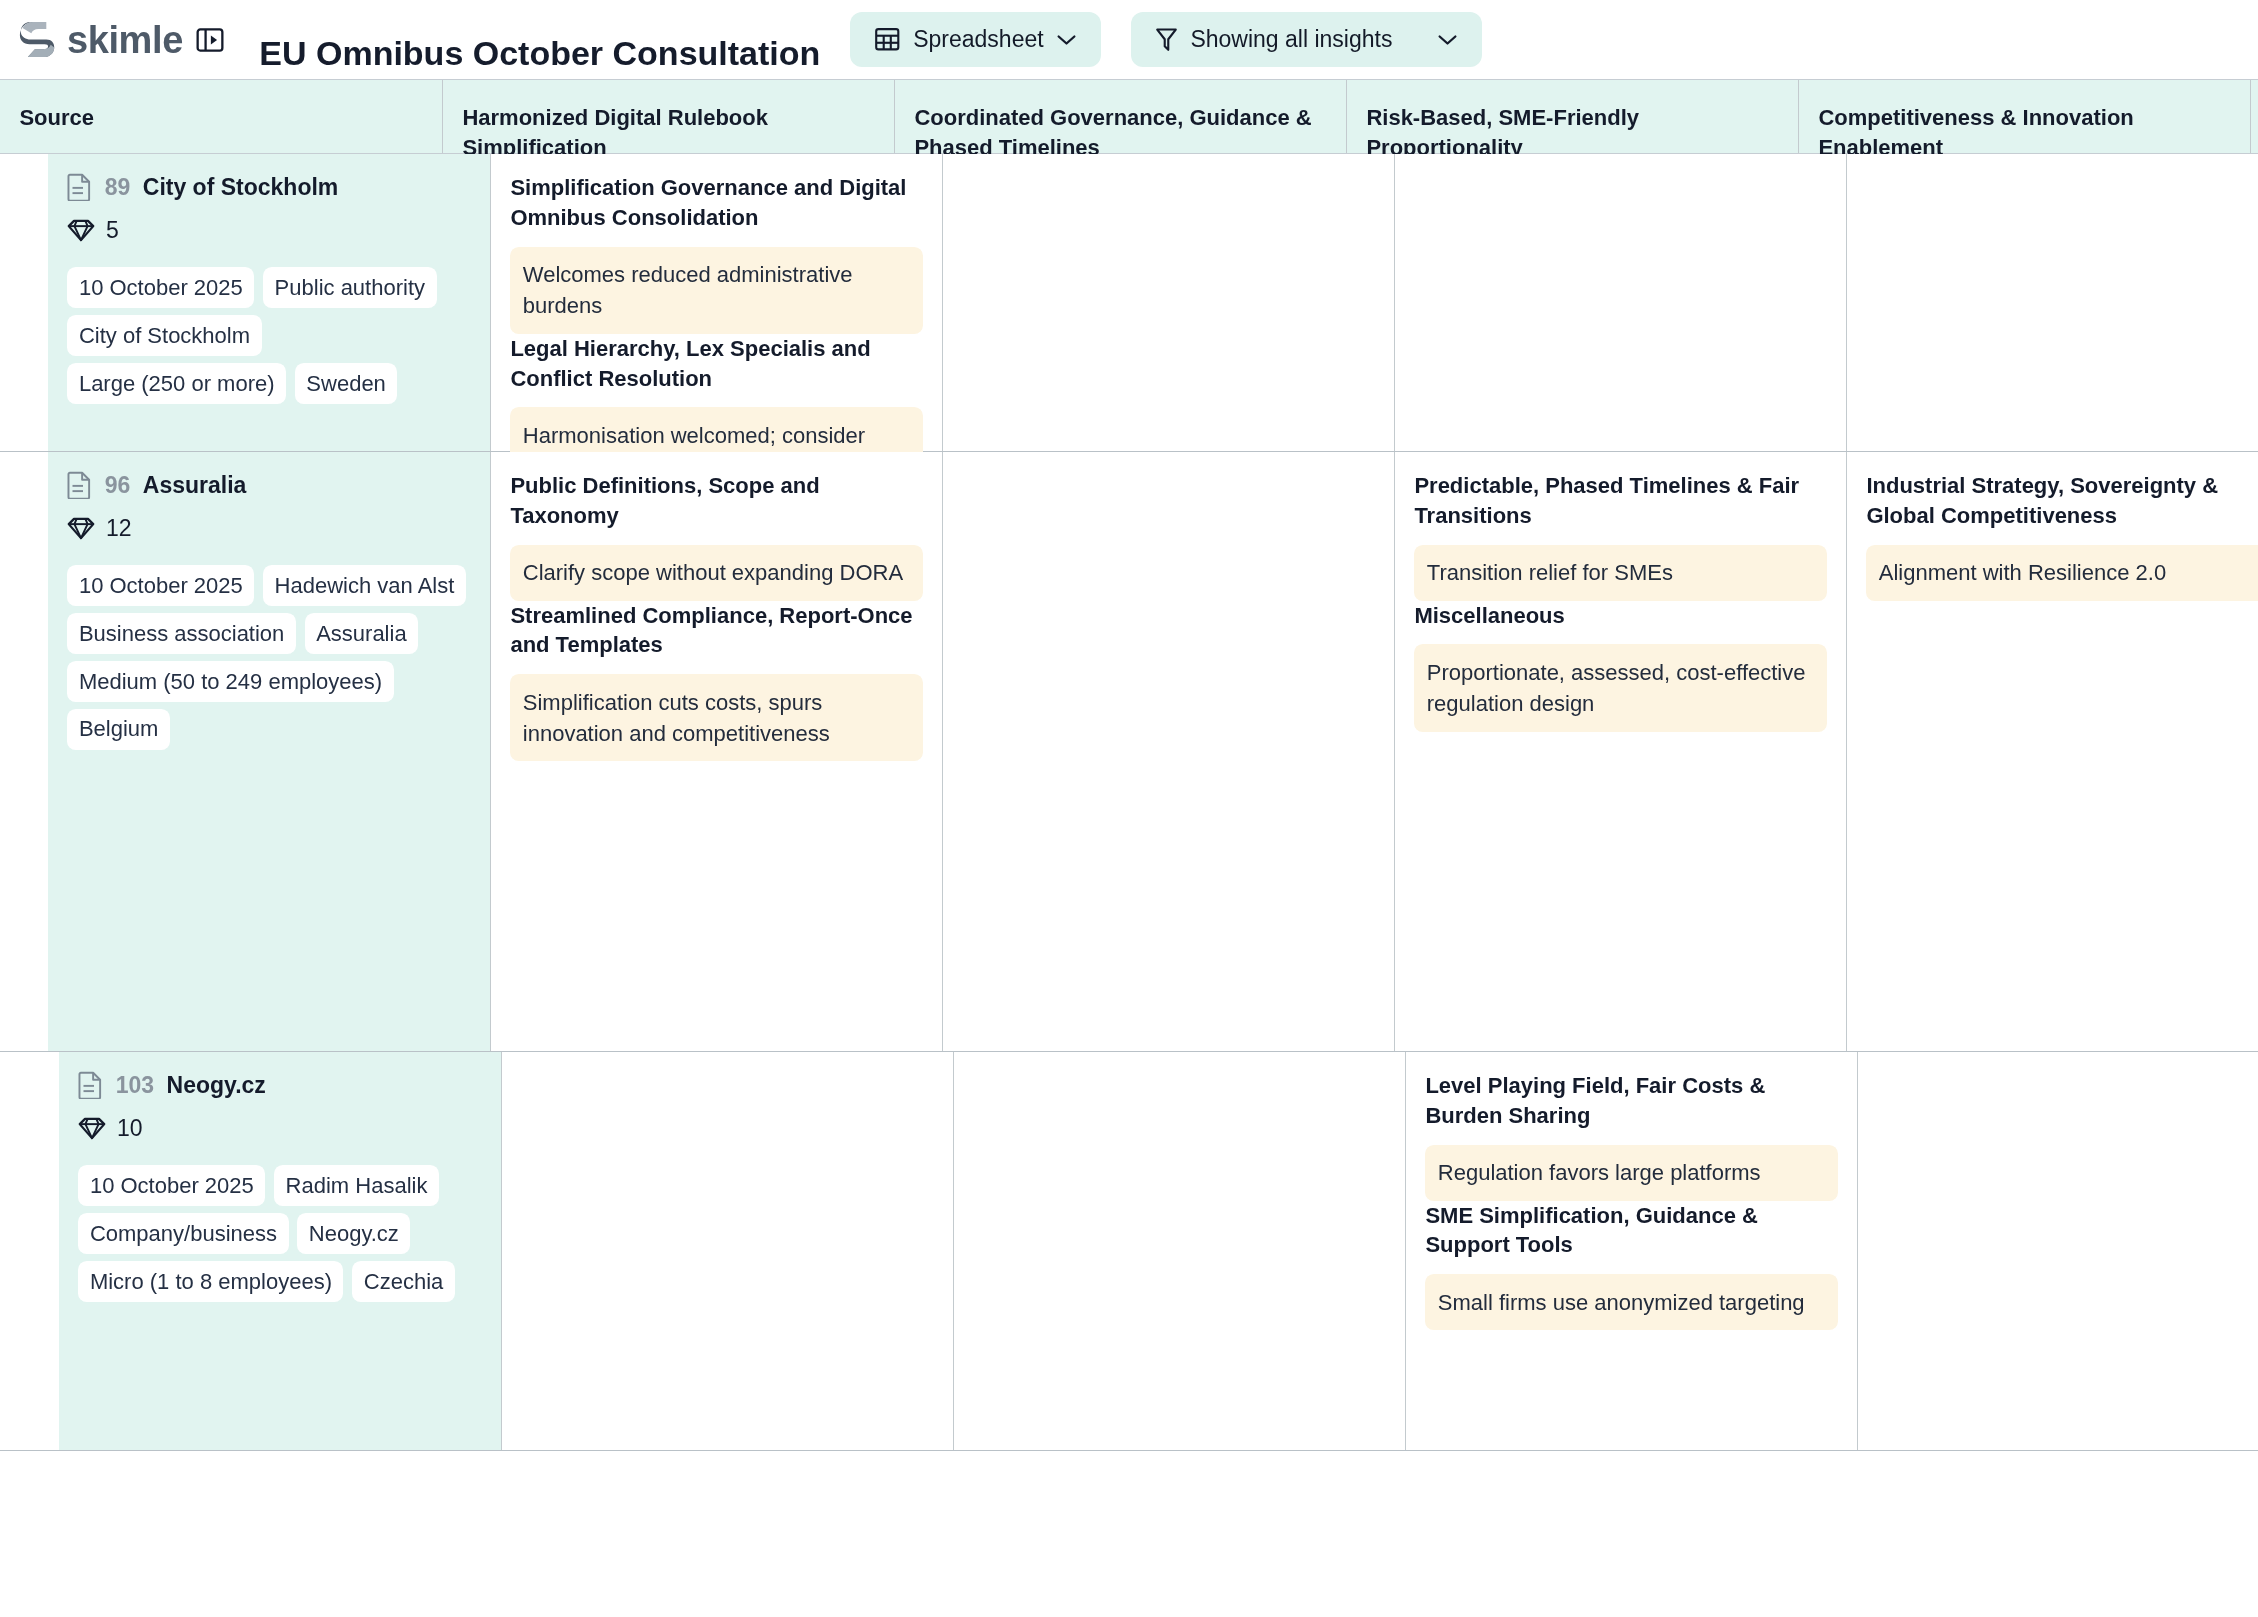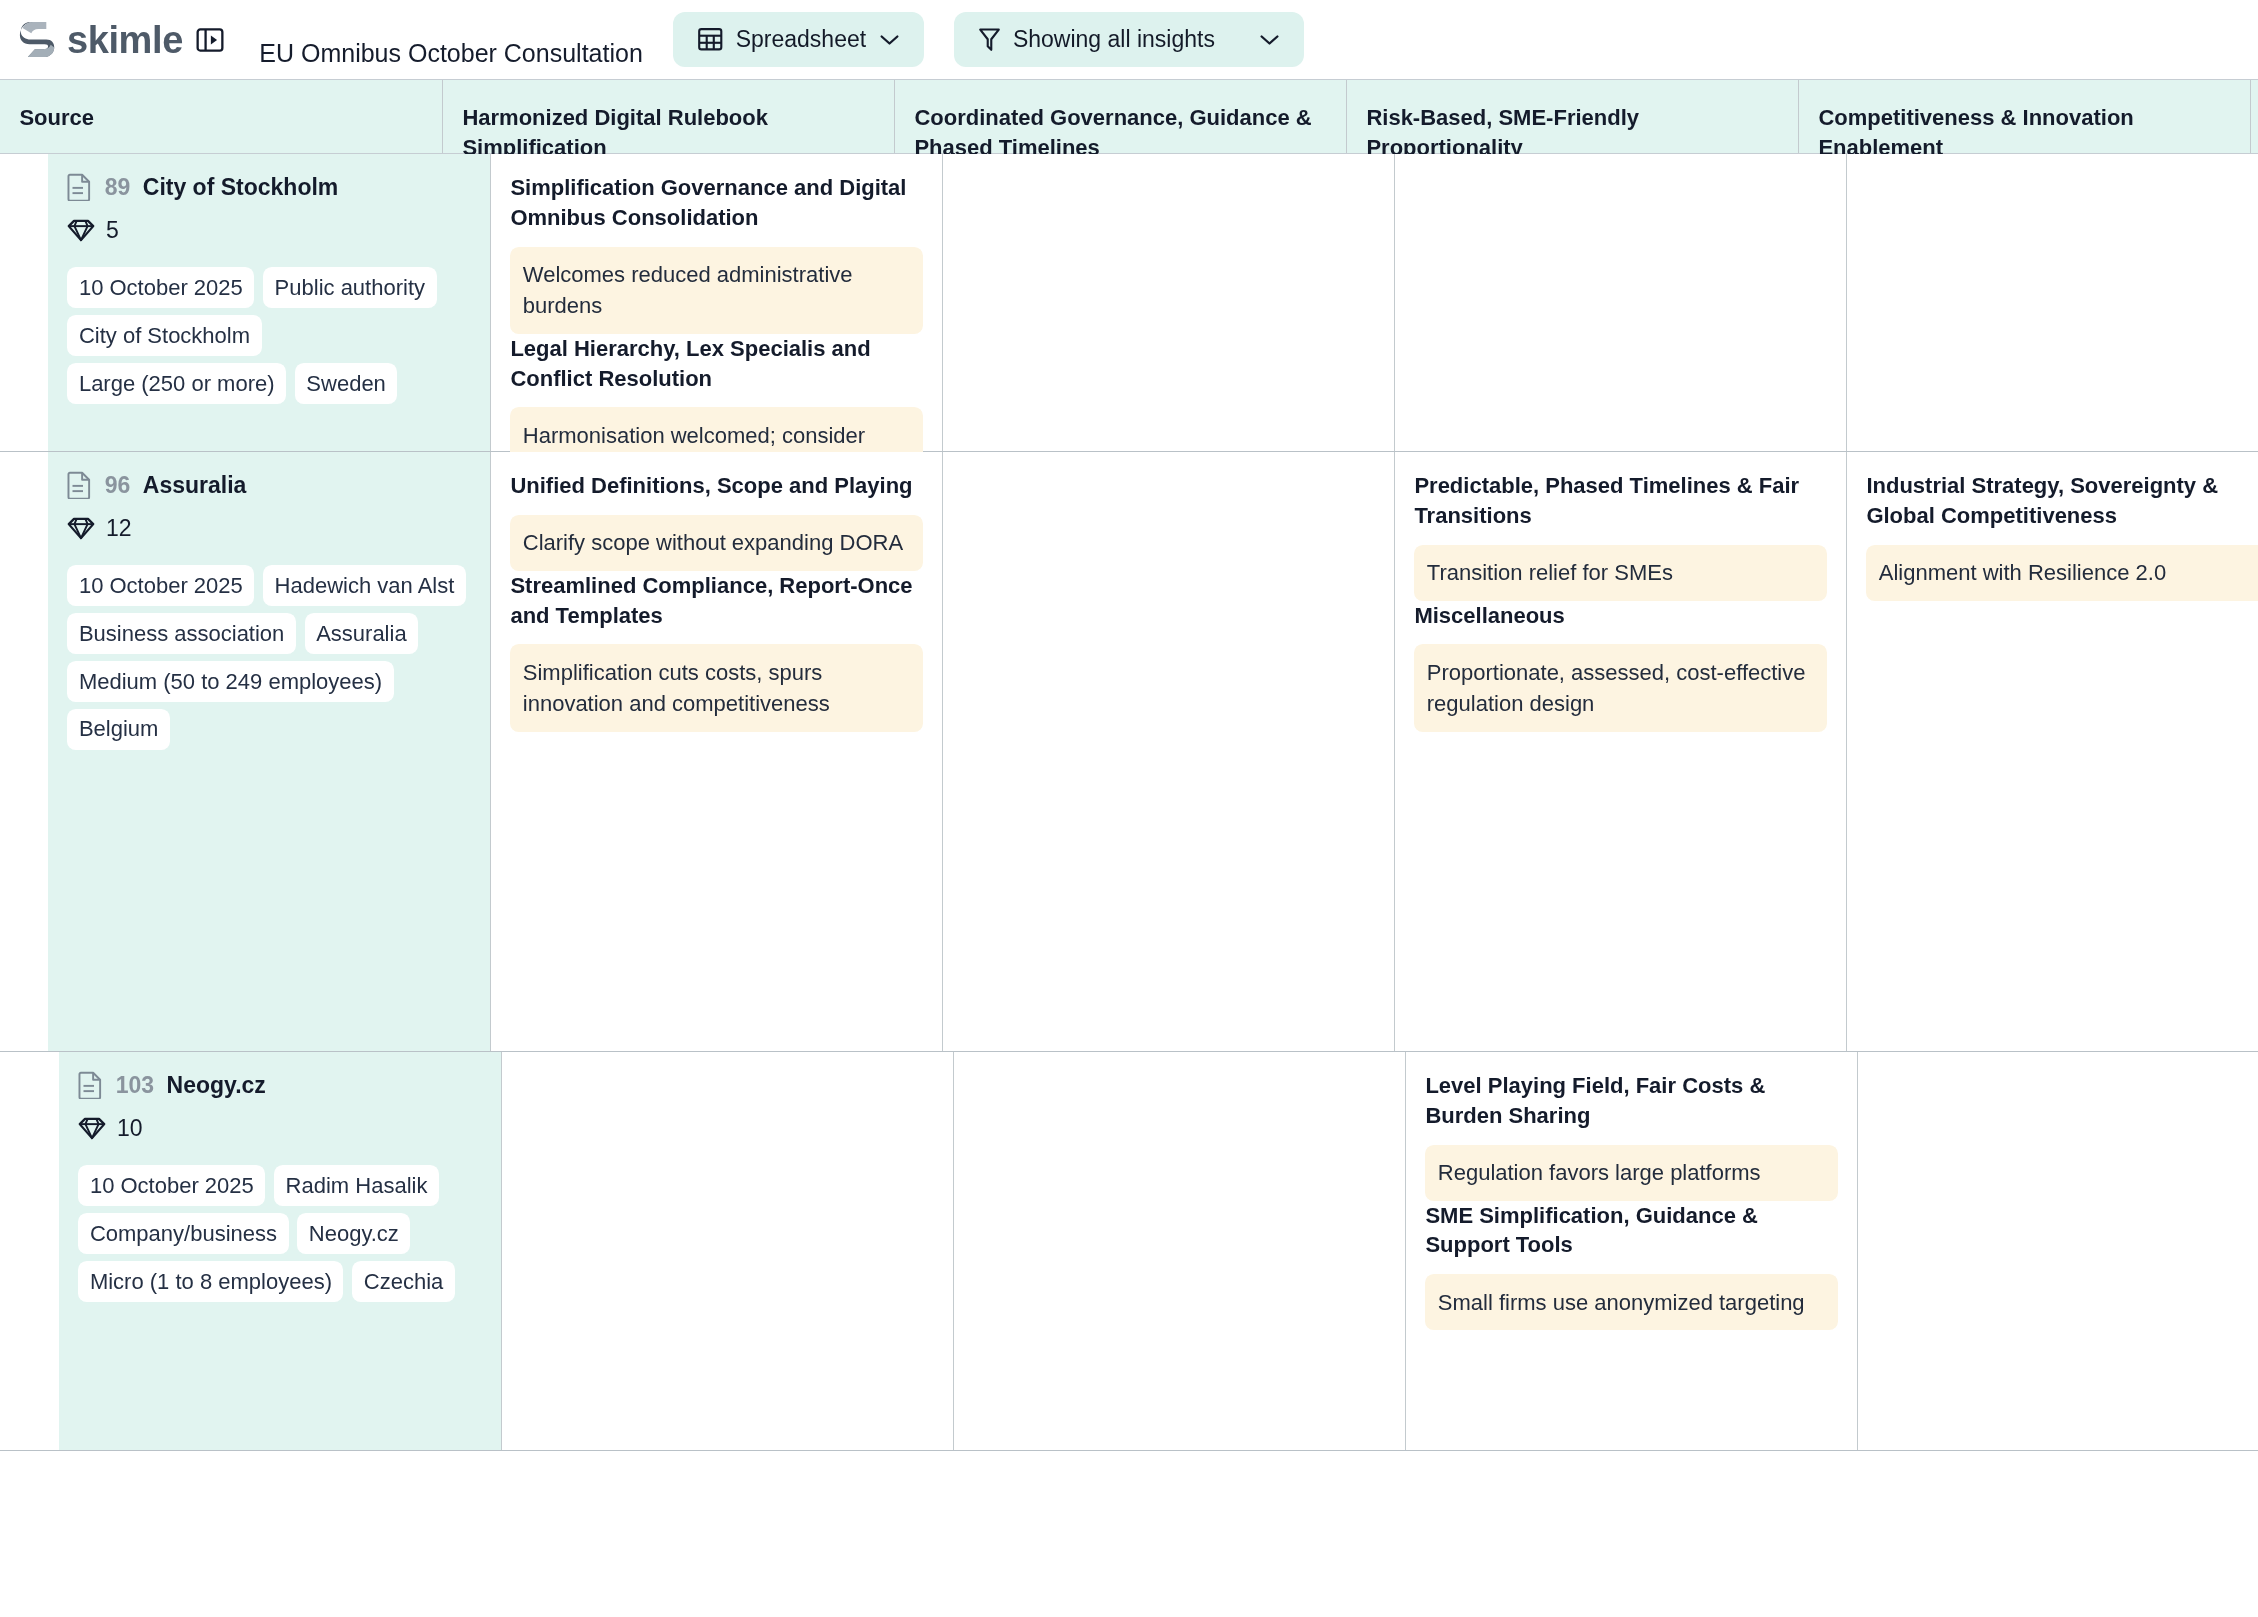--- a/index.html
+++ b/index.html
@@ -32,22 +32,22 @@
     color: #4e5a68;
     letter-spacing: -0.4px;
     line-height: 1;
   }
   .panel-toggle-icon {
     width: 30px; height: 30px;
     margin-left: 12.4px;
     display: block;
   }
   .doc-title {
-    font-size: 25px;
-    font-weight: 400;
+    font-size: 34px;
+    font-weight: 700;
     color: #151c2c;
     margin-left: 34px;
     white-space: nowrap;
     margin-top: 28px;
   }
   .chip {
     display: flex;
     align-items: center;
     gap: 12.4px;
     background: #ddf2ee;
@@ -329,21 +329,21 @@
         <span class="tag">Hadewich van Alst</span>
         <span class="tag">Business association</span>
         <span class="tag">Assuralia</span>
         <span class="tag">Medium (50 to 249 employees)</span>
         <span class="tag">Belgium</span>
       </div>
     </div>
 
     <div class="cell col-1">
       <div class="grp">
-        <div class="theme">Unified Definitions, Scope and Playing</div>
+        <div class="theme">Public Definitions, Scope and Taxonomy</div>
         <div class="insight">Clarify scope without expanding DORA</div>
       </div>
       <div class="grp">
         <div class="theme">Streamlined Compliance, Report-Once and Templates</div>
         <div class="insight">Simplification cuts costs, spurs innovation and competitiveness</div>
       </div>
     </div>
 
     <div class="cell col-2"></div>
 

